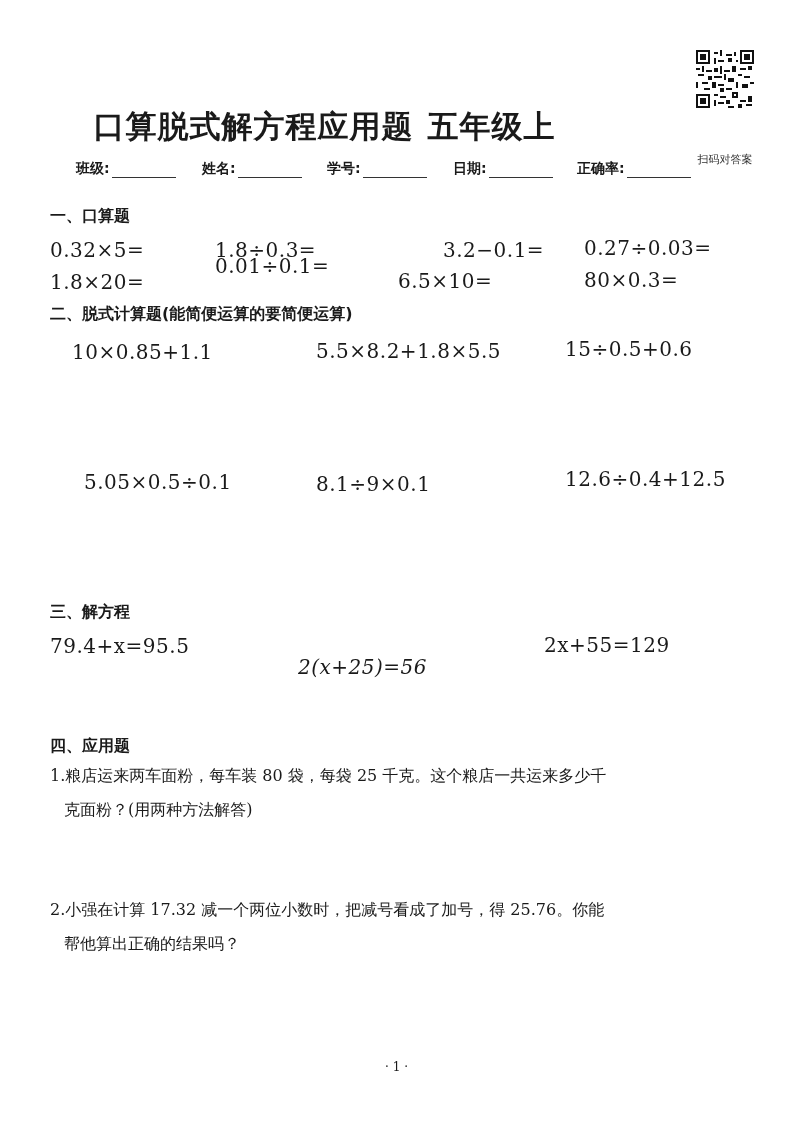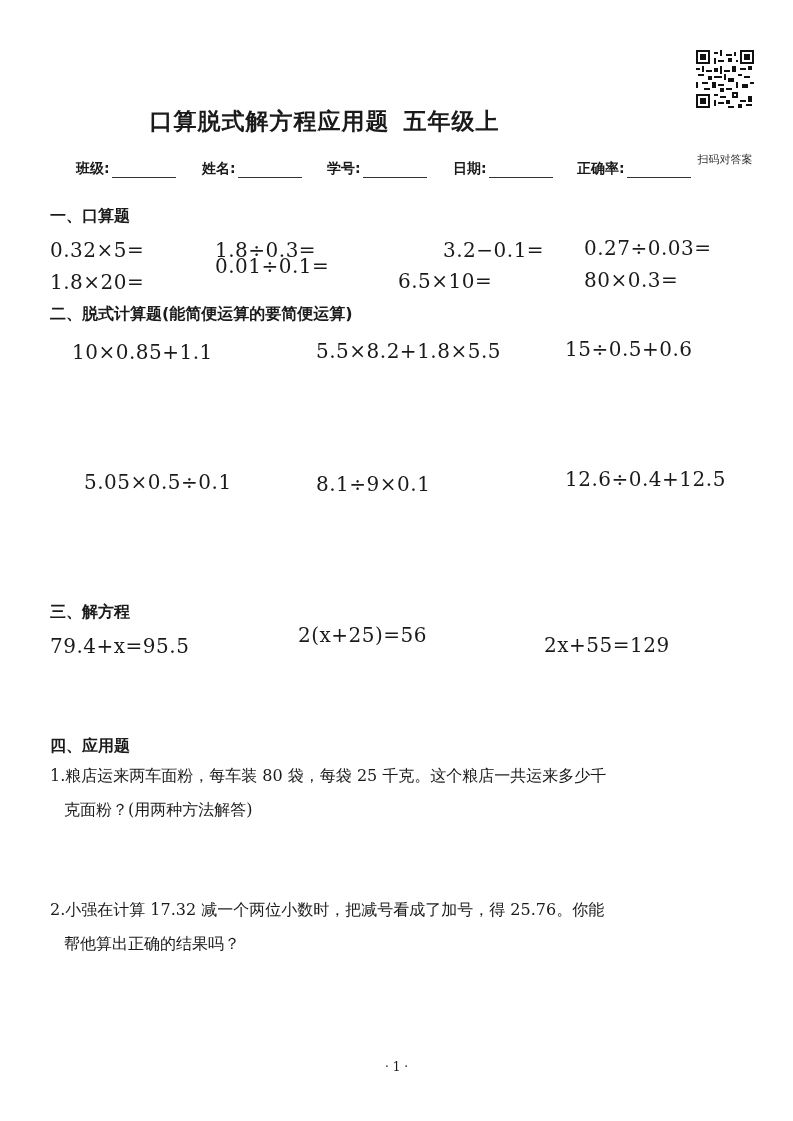--- a/index.html
+++ b/index.html
@@ -1,18 +1,18 @@
 <!DOCTYPE html>
 <html><head>
 <meta charset="utf-8">
 <style>
   html,body{margin:0;padding:0;background:#fff;}
   body{width:793px;height:1121px;position:relative;overflow:hidden;color:#1a1a1a;font-family:"DejaVu Serif","Liberation Serif",serif;}
   .abs{position:absolute;white-space:nowrap;}
-  .title{left:0;width:649px;top:106px;text-align:center;font-size:23px;font-weight:bold;letter-spacing:1px;font-family:"DejaVu Serif",serif;}
+  .title{left:0;width:649px;top:106px;text-align:center;font-size:31px;font-weight:bold;letter-spacing:1px;font-family:"DejaVu Serif",serif;}
   .title span.gap{display:inline-block;width:14px;}
   .qr{left:696px;top:50px;width:58px;height:58px;}
   .qr-label{left:690px;top:112px;width:70px;text-align:center;font-size:11px;color:#333;font-family:"DejaVu Sans",sans-serif;margin-top:40px;}
   .info{top:160px;font-size:14px;font-weight:bold;font-family:"DejaVu Sans",sans-serif;display:flex;align-items:flex-end;}
   .info .line{display:inline-block;width:64px;border-bottom:1px solid #333;height:14px;margin-left:2px;}
   .sec{font-size:16px;font-weight:bold;font-family:"DejaVu Sans",sans-serif;}
   .expr{font-size:20px;font-family:"DejaVu Serif",serif;letter-spacing:0.5px;}
   .prob{font-size:16px;font-family:"DejaVu Serif",serif;line-height:34px;}
   .pageno{left:0;width:793px;top:1060px;text-align:center;font-size:12px;}
 </style>
@@ -121,21 +121,21 @@
 <div class="abs sec" style="left:50px;top:304px;">二、脱式计算题(能简便运算的要简便运算)</div>
 <div class="abs expr" style="left:72px;top:340px;">10×0.85+1.1</div>
 <div class="abs expr" style="left:316px;top:339px;">5.5×8.2+1.8×5.5</div>
 <div class="abs expr" style="left:565px;top:337px;">15÷0.5+0.6</div>
 <div class="abs expr" style="left:72px;top:470px;margin-left:12px;">5.05×0.5÷0.1</div>
 <div class="abs expr" style="left:316px;top:472px;">8.1÷9×0.1</div>
 <div class="abs expr" style="left:565px;top:467px;">12.6÷0.4+12.5</div>
 
 <div class="abs sec" style="left:50px;top:602px;">三、解方程</div>
 <div class="abs expr" style="left:50px;top:634px;">79.4+x=95.5</div>
-<div class="abs expr" style="left:298px;top:623px;">2(x+25)=56</div>
+<div class="abs expr" style="left:298px;top:655px;font-style:italic;">2(x+25)=56</div>
 <div class="abs expr" style="left:544px;top:633px;">2x+55=129</div>
 
 <div class="abs sec" style="left:50px;top:736px;">四、应用题</div>
 
 <div class="abs prob" style="left:50px;top:759px;">
   <div><span>1.</span><span>粮店运来两车面粉，每车装 80 袋，每袋 25 千克。这个粮店一共运来多少千</span></div>
   <div style="padding-left:14px;">克面粉？(用两种方法解答)</div>
 </div>
 
 <div class="abs prob" style="left:50px;top:893px;">

